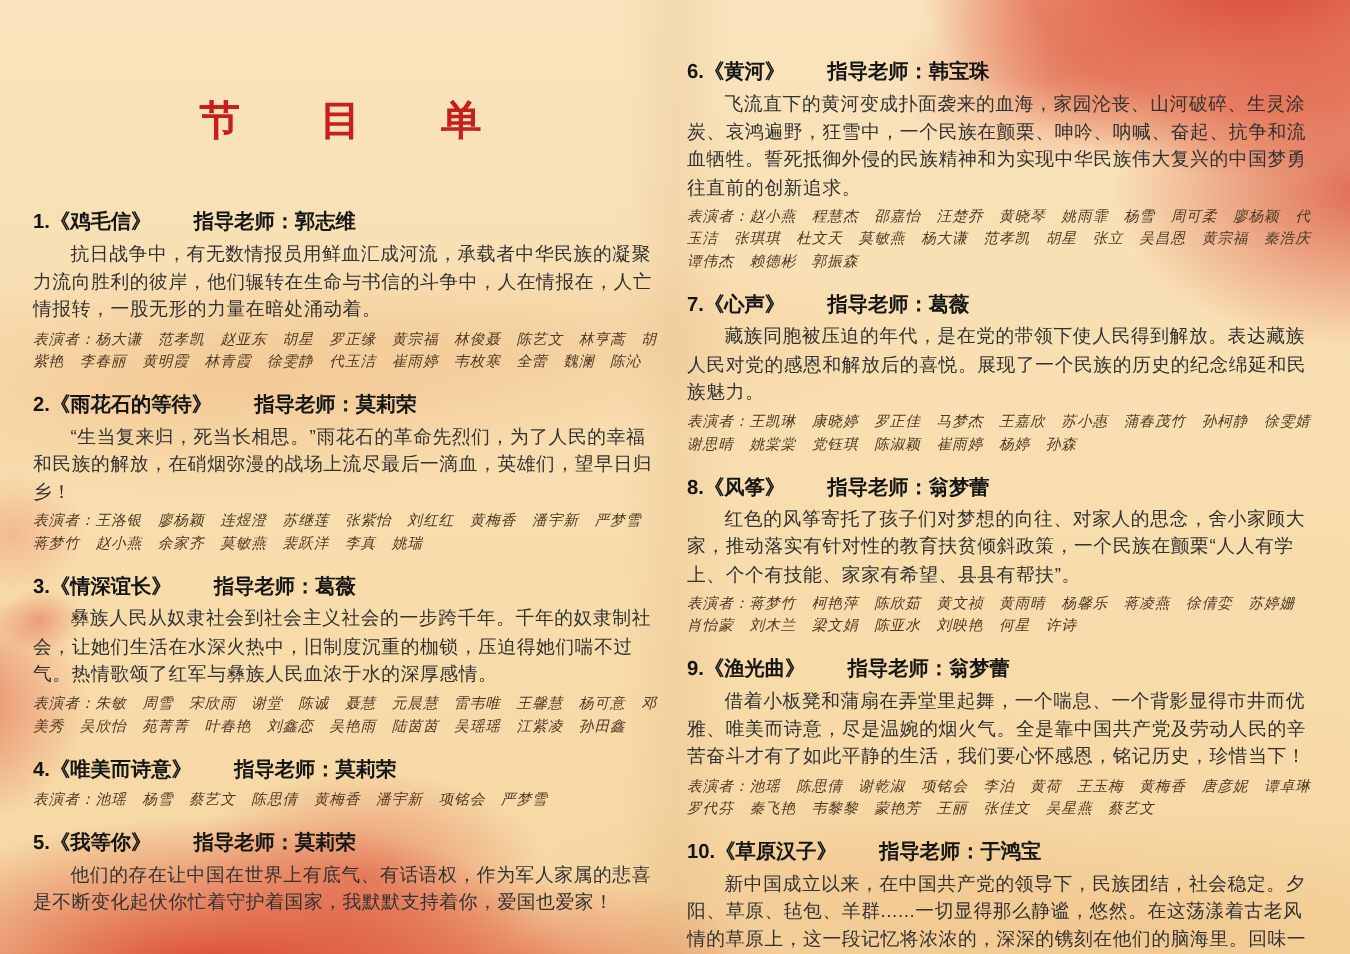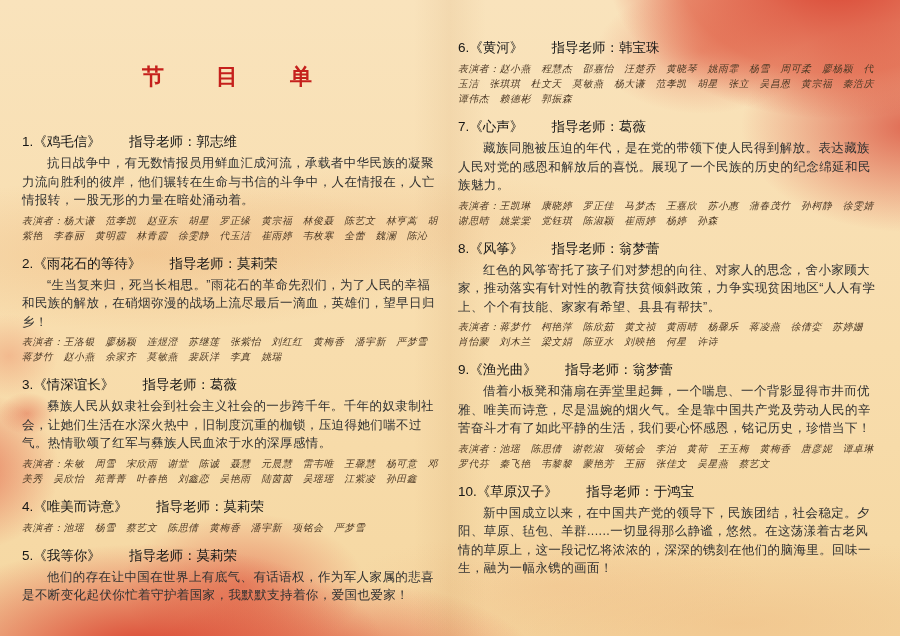--- a/index.html
+++ b/index.html
@@ -32,25 +32,25 @@
       radial-gradient(ellipse 520px 120px at 82% 98%, rgba(238,184,126,0.50), rgba(238,184,126,0) 72%),
       radial-gradient(ellipse 300px 80px at 62% 92%, rgba(240,192,140,0.40), rgba(240,192,140,0) 70%),
       
       linear-gradient(180deg, #f9e3bc 0%, #f8ddad 55%, #f5d7a1 100%);
   }
   .col { position:absolute; top:0; width:420px; }
   .col-left  { left:22px; }
   .col-right { left:458px; padding-top:38px; }
   .title {
     margin:62px 0 40px 0; text-align:center;
-    color:#c5201c; font-size:22px; font-weight:bold;
+    color:#c5201c; font-size:27px; font-weight:bold;
     letter-spacing:10px; word-spacing:26px;
   }
   .program { margin-bottom:11px; }
-  .head { font-size:13.5px; font-weight:normal; color:#161616; line-height:20px; }
+  .head { font-size:13.5px; font-weight:bold; color:#161616; line-height:20px; }
   .head .credit { margin-left:2.1em; }
   .desc {
     font-size:12.5px; color:#323232; line-height:18.5px;
     text-indent:2em; letter-spacing:0.4px; margin-top:2px;
   }
   .cast {
     font-family:"DejaVu Serif","Liberation Serif",serif; font-style:italic;
     font-size:9.8px; color:#4d3a26; line-height:15px; margin-top:3px;
     letter-spacing:0.6px;
   }
@@ -87,32 +87,33 @@
 
   <section class="program">
     <h2 class="head"><span>5.</span><span>《我等你》</span><span class="credit"><span>指导老师：</span><span>莫莉荣</span></span></h2>
     <p class="desc">他们的存在让中国在世界上有底气、有话语权，作为军人家属的悲喜是不断变化起伏你忙着守护着国家，我默默支持着你，爱国也爱家！</p>
 
   </section>
 </div>
   <div class="col col-right" id="col-right">
   <section class="program">
     <h2 class="head"><span>6.</span><span>《黄河》</span><span class="credit"><span>指导老师：</span><span>韩宝珠</span></span></h2>
+    <p class="desc">飞流直下的黄河变成扑面袭来的血海，家园沦丧、山河破碎、生灵涂炭、哀鸿遍野，狂雪中，一个民族在颤栗、呻吟、呐喊、奋起、抗争和流血牺牲。誓死抵御外侵的民族精神和为实现中华民族伟大复兴的中国梦勇往直前的创新追求。</p>
     <p class="cast"><span>表演者：</span><span>赵小燕　程慧杰　邵嘉怡　汪楚乔　黄晓琴　姚雨霏　杨雪　周可柔　廖杨颖　代玉洁　张琪琪　杜文天　莫敏燕　杨大谦　范孝凯　胡星　张立　吴昌恩　黄宗福　秦浩庆　谭伟杰　赖德彬　郭振森</span></p>
   </section>
 
   <section class="program">
     <h2 class="head"><span>7.</span><span>《心声》</span><span class="credit"><span>指导老师：</span><span>葛薇</span></span></h2>
     <p class="desc">藏族同胞被压迫的年代，是在党的带领下使人民得到解放。表达藏族人民对党的感恩和解放后的喜悦。展现了一个民族的历史的纪念绵延和民族魅力。</p>
     <p class="cast"><span>表演者：</span><span>王凯琳　康晓婷　罗正佳　马梦杰　王嘉欣　苏小惠　蒲春茂竹　孙柯静　徐雯婧　谢思晴　姚棠棠　党钰琪　陈淑颖　崔雨婷　杨婷　孙森</span></p>
   </section>
 
   <section class="program">
     <h2 class="head"><span>8.</span><span>《风筝》</span><span class="credit"><span>指导老师：</span><span>翁梦蕾</span></span></h2>
-    <p class="desc">红色的风筝寄托了孩子们对梦想的向往、对家人的思念，舍小家顾大家，推动落实有针对性的教育扶贫倾斜政策，力争实现贫困地区“人人有学上、个个有技能、家家有希望、县县有帮扶”。</p>
+    <p class="desc">红色的风筝寄托了孩子们对梦想的向往、对家人的思念，舍小家顾大家，推动落实有针对性的教育扶贫倾斜政策，一个民族在颤栗“人人有学上、个个有技能、家家有希望、县县有帮扶”。</p>
     <p class="cast"><span>表演者：</span><span>蒋梦竹　柯艳萍　陈欣茹　黄文祯　黄雨晴　杨馨乐　蒋凌燕　徐倩娈　苏婷姗　肖怡蒙　刘木兰　梁文娟　陈亚水　刘映艳　何星　许诗</span></p>
   </section>
 
   <section class="program">
     <h2 class="head"><span>9.</span><span>《渔光曲》</span><span class="credit"><span>指导老师：</span><span>翁梦蕾</span></span></h2>
     <p class="desc">借着小板凳和蒲扇在弄堂里起舞，一个喘息、一个背影显得市井而优雅、唯美而诗意，尽是温婉的烟火气。全是靠中国共产党及劳动人民的辛苦奋斗才有了如此平静的生活，我们要心怀感恩，铭记历史，珍惜当下！</p>
     <p class="cast"><span>表演者：</span><span>池瑶　陈思倩　谢乾淑　项铭会　李泊　黄荷　王玉梅　黄梅香　唐彦妮　谭卓琳　罗代芬　秦飞艳　韦黎黎　蒙艳芳　王丽　张佳文　吴星燕　蔡艺文</span></p>
   </section>
 
   <section class="program">

